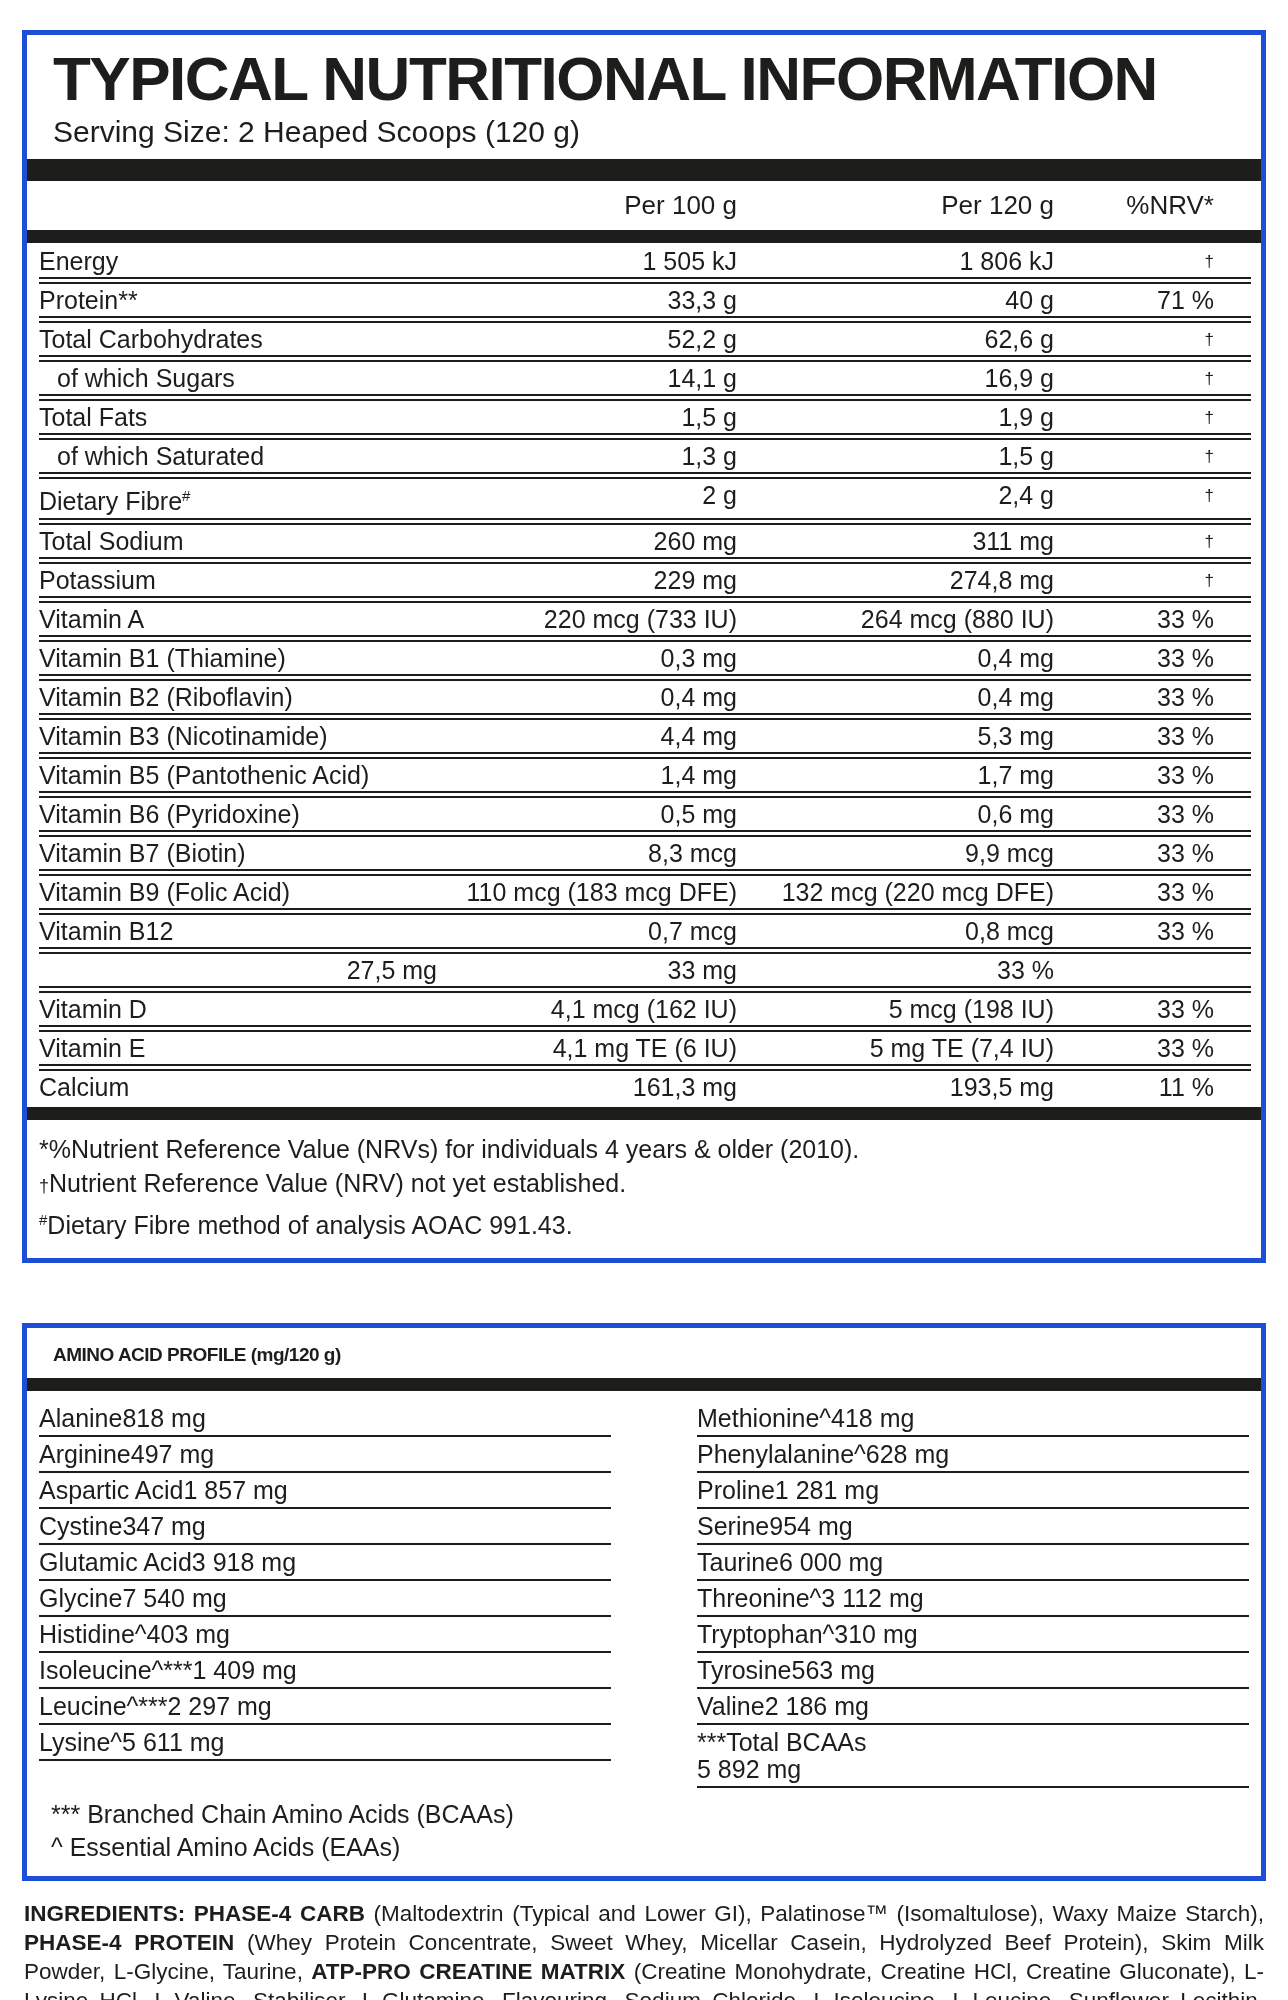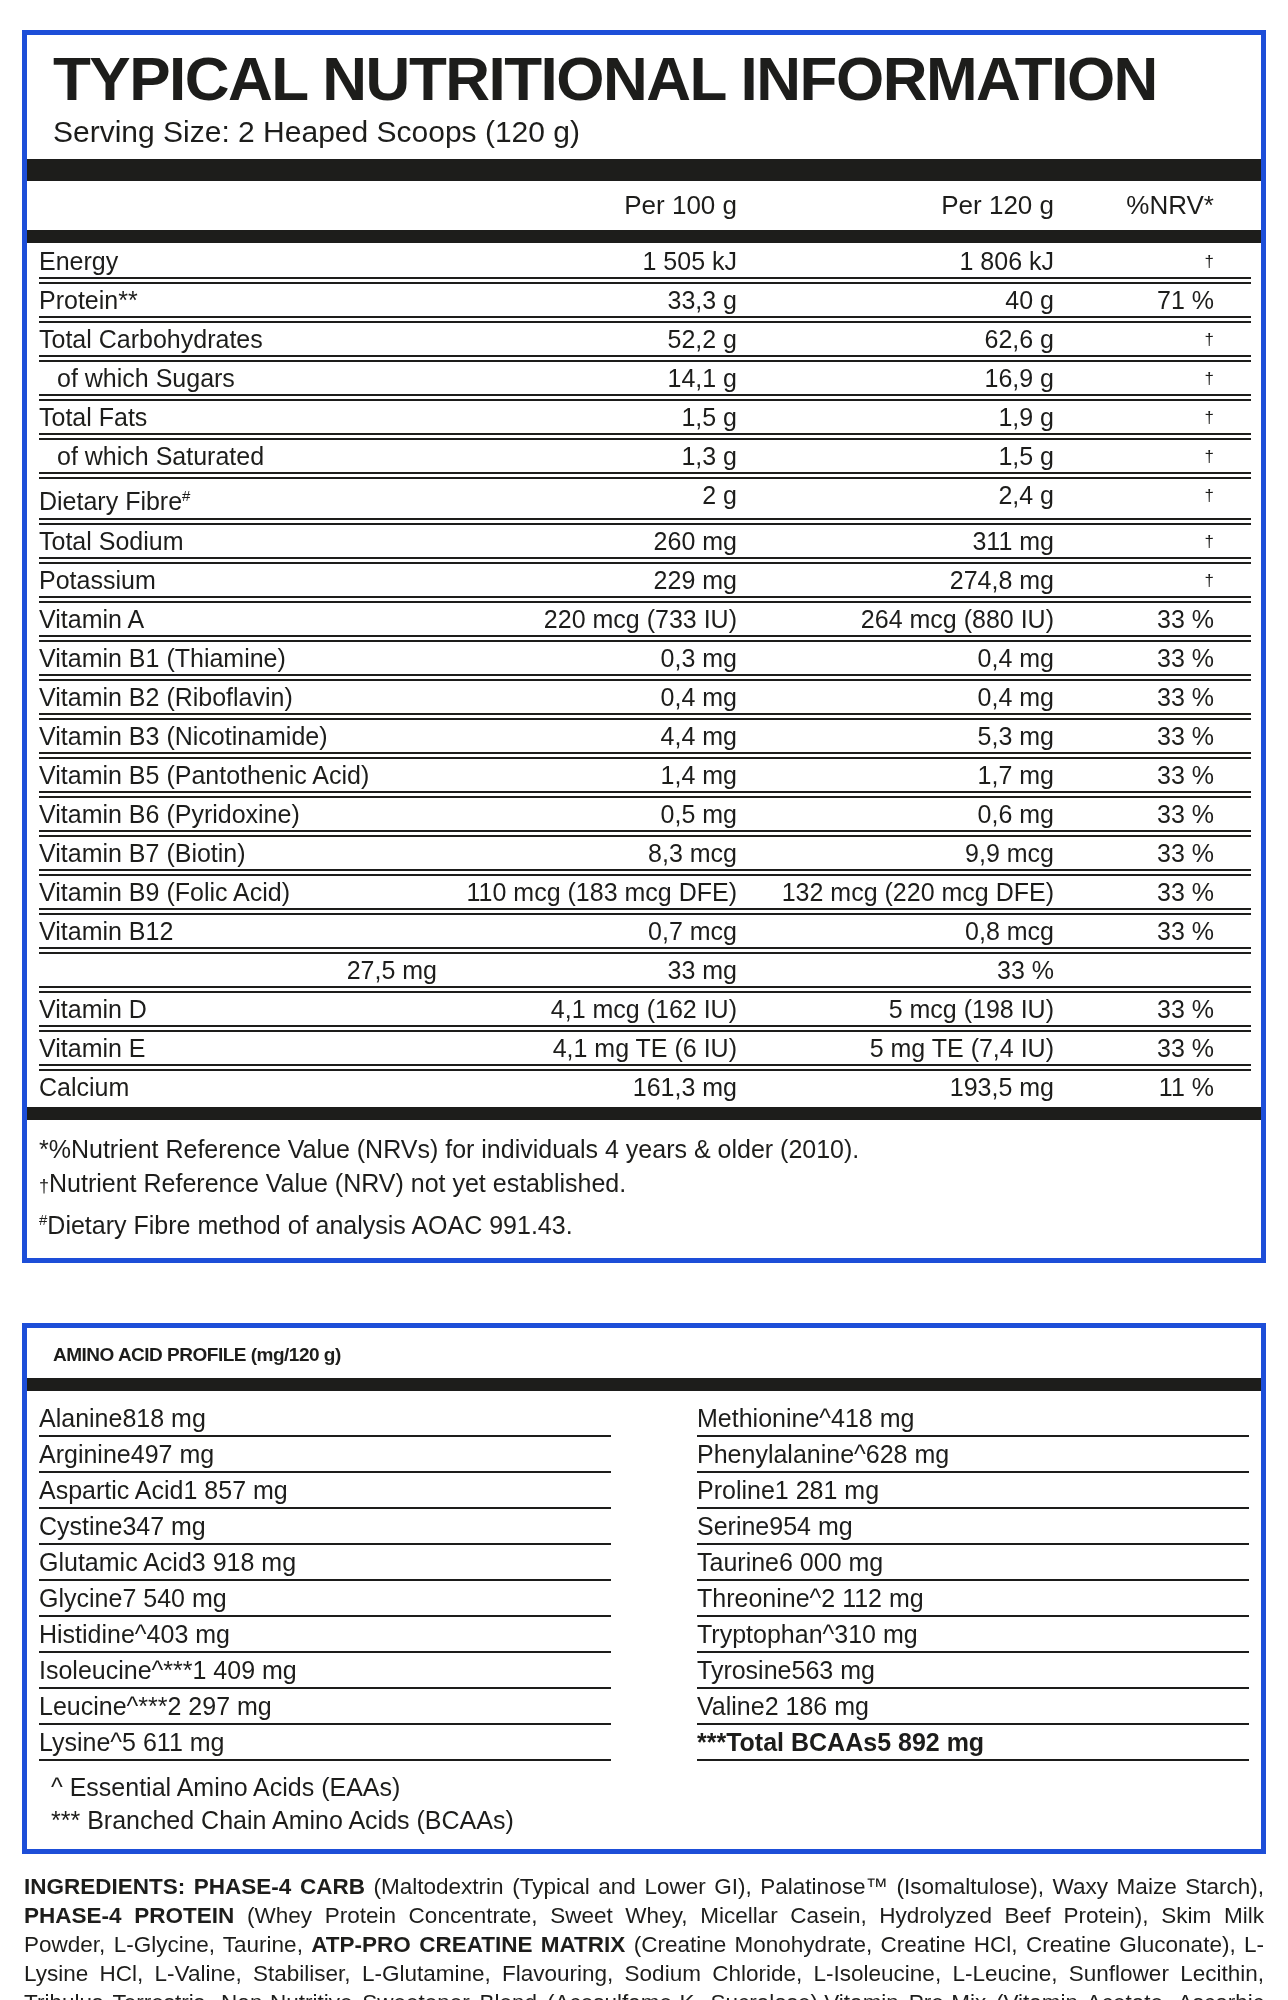--- a/index.html
+++ b/index.html
@@ -34,21 +34,21 @@
   .fsup{vertical-align:super;font-size:15px;}
   .fsmall{font-size:18px;}
 
   
   .amino-box{margin-top:60px;}
   .amino-title{margin:0;padding:16px 26px 12px 26px;font-size:19px;font-weight:bold;letter-spacing:-0.5px;}
   .amino-cols{display:flex;justify-content:space-between;padding:12px 12px 4px 12px;}
   .amino-col{width:572px;}
   .amino-col.right{width:552px;}
   .arow{display:flex;font-size:25px;line-height:27px;border-bottom:2px solid #1d1d1b;padding:2px 0 3px 0;margin-bottom:2px;}
-  .arow.bold{font-weight:bold;}
+  .arow.bold{font-weight:normal;flex-direction:column;}
   .legend{padding:4px 26px 12px 24px;font-size:25px;line-height:33px;}
 
   
   .ingredients{margin:18px 2px 0 2px;font-size:22.5px;line-height:29px;text-align:justify;}
   .seg-bold{font-weight:bold;}
 </style>
 </head>
 <body>
 
 <div class="page">
@@ -290,41 +290,41 @@
           <div class="arow">
             <span class="albl">Serine</span>
             <span class="aval">954 mg</span>
           </div>
           <div class="arow">
             <span class="albl">Taurine</span>
             <span class="aval">6 000 mg</span>
           </div>
           <div class="arow">
             <span class="albl">Threonine^</span>
-            <span class="aval">2 112 mg</span>
+            <span class="aval">3 112 mg</span>
           </div>
           <div class="arow">
             <span class="albl">Tryptophan^</span>
             <span class="aval">310 mg</span>
           </div>
           <div class="arow">
             <span class="albl">Tyrosine</span>
             <span class="aval">563 mg</span>
           </div>
           <div class="arow">
             <span class="albl">Valine</span>
             <span class="aval">2 186 mg</span>
           </div>
           <div class="arow bold">
             <span class="albl">***Total BCAAs</span>
             <span class="aval">5 892 mg</span>
           </div>
         </div>
     </div>
     <div class="legend" id="amino-legend">
+        <div class="legend-line">*** Branched Chain Amino Acids (BCAAs)</div>
         <div class="legend-line">^ Essential Amino Acids (EAAs)</div>
-        <div class="legend-line">*** Branched Chain Amino Acids (BCAAs)</div>
       </div>
   </section>
 
   <p class="ingredients" id="ingredients"><span class="seg-bold">INGREDIENTS: PHASE-4 CARB</span><span class="seg"> (Maltodextrin (Typical and Lower GI), Palatinose™ (Isomaltulose), Waxy Maize Starch), </span><span class="seg-bold">PHASE-4 PROTEIN</span><span class="seg"> (Whey Protein Concentrate, Sweet Whey, Micellar Casein, Hydrolyzed Beef Protein), Skim Milk Powder, L-Glycine, Taurine, </span><span class="seg-bold">ATP-PRO CREATINE MATRIX</span><span class="seg"> (Creatine Monohydrate, Creatine HCl, Creatine Gluconate), L-Lysine HCl, L-Valine, Stabiliser, L-Glutamine, Flavouring, Sodium Chloride, L-Isoleucine, L-Leucine, Sunflower Lecithin, Tribulus Terrestris, Non-Nutritive Sweetener Blend (Acesulfame-K, Sucralose),Vitamin Pre-Mix (Vitamin Acetate, Ascorbic Acid, Thiamine, Riboflavin, Nicotinamide, Pantothenic Acid, Pyridoxine HCl, Biotin, Folic Acid, Vitamin B12, Vitamin D, Vitamin E Acetate), DigeZyme® (Amylases, Proteases, Lipases, Lactases and Cellulases), ZMA® (Zinc Mono-L-Methionine Sulphate, Zinc/Magnesium Aspartate and Vitamin B6), Calcium HMB.</span></p>
 
 </div>
 
 </body></html>

